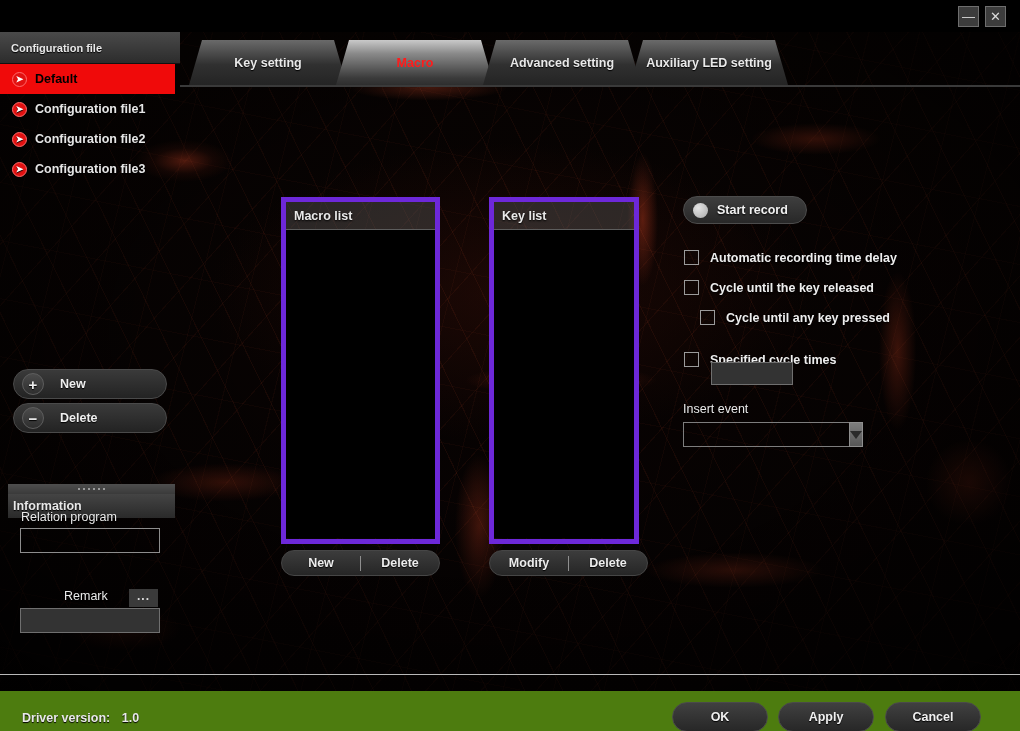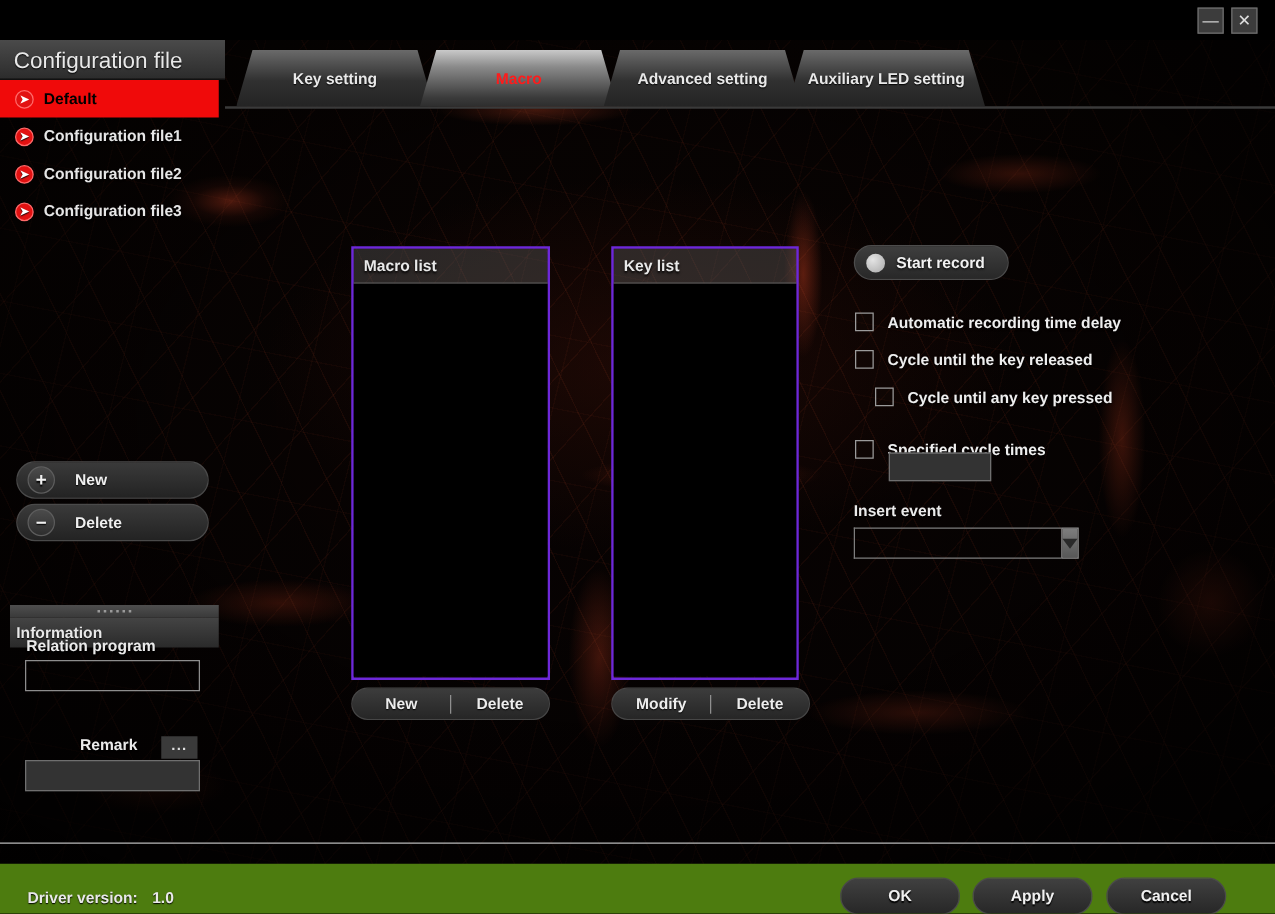--- a/index.html
+++ b/index.html
@@ -75,21 +75,21 @@
 
   
   .sidebar {
     position: absolute; left: 0; top: 32px; width: 180px; height: 642px;
     z-index: 20;
   }
   .panel-head {
     position: relative; width: 180px; height: 32px;
     background: linear-gradient(#4a4a4a, #2c2c2c);
     border-bottom: 1px solid #111;
-    color: #e8e8e8; font-size: 18px; font-weight: normal;
+    color: #e8e8e8; font-size: 11px; font-weight: bold;
     line-height: 32px; padding-left: 11px;
     text-shadow: 0 1px 1px #000;
   }
   .cfg-list { position: absolute; left: 0; top: 32px; width: 180px; }
   .cfg-item {
     position: relative; display: flex; align-items: center; gap: 8px;
     height: 30px; padding-left: 12px; cursor: pointer;
     color: #e6e6e6; font-size: 12.5px; font-weight: bold;
     text-shadow: 0 1px 1px #000;
   }
@@ -128,21 +128,21 @@
   .splitter i { width: 2px; height: 2px; background: #9a9a9a; display: block; }
 
   .info-head {
     position: absolute; left: 8px; top: 462px; width: 167px; height: 24px;
     background: linear-gradient(#444, #2a2a2a);
     color: #e8e8e8; font-size: 12.5px; font-weight: bold;
     line-height: 24px; padding-left: 5px; text-shadow: 0 1px 1px #000;
   }
 
   .field-label {
-    position: absolute; color: #eaeaea; font-size: 12.5px; font-weight: bold;
+    position: absolute; color: #eaeaea; font-size: 12.5px; font-weight: normal;
     text-shadow: 0 1px 1px #000;
   }
   .tinput {
     position: absolute; border: 1px solid #8d8d8d; background: transparent;
     color: #eee; font-family: "Liberation Sans", sans-serif; font-size: 12px;
     padding: 0 5px; outline: none;
   }
   .ginput {
     position: absolute; border: 1px solid #6f6f6f; background: #333333;
     color: #eee; font-family: "Liberation Sans", sans-serif; font-size: 12px;
@@ -169,21 +169,21 @@
     color: #ff1b1b; text-shadow: none;
   }
   .tabs-rule {
     position: absolute; left: 180px; top: 85px; width: 840px; height: 2px;
     background: #3a3a3a; z-index: 26;
   }
 
   
   .content { position: absolute; left: 180px; top: 87px; width: 840px; height: 587px; z-index: 15; }
 
-  .listbox { position: absolute; border: 2px solid #6d28d9; }
+  .listbox { position: absolute; border: 5px solid #6d28d9; }
   .listbox-head {
     height: 28px; background: rgba(92,92,92,.40);
     border-bottom: 1px solid #5d5d5d;
     color: #e9e9e9; font-size: 12.5px; font-weight: bold;
     line-height: 28px; padding-left: 8px; text-shadow: 0 1px 2px #000;
   }
   .listbox-body { background: #000; height: calc(100% - 29px); }
 
   .dualbtn {
     position: absolute; height: 26px; border-radius: 13px;

